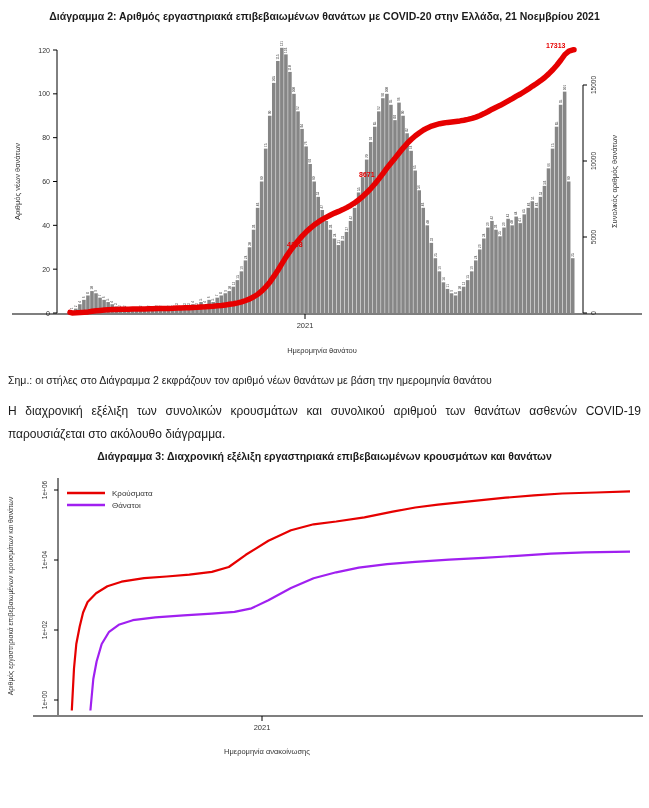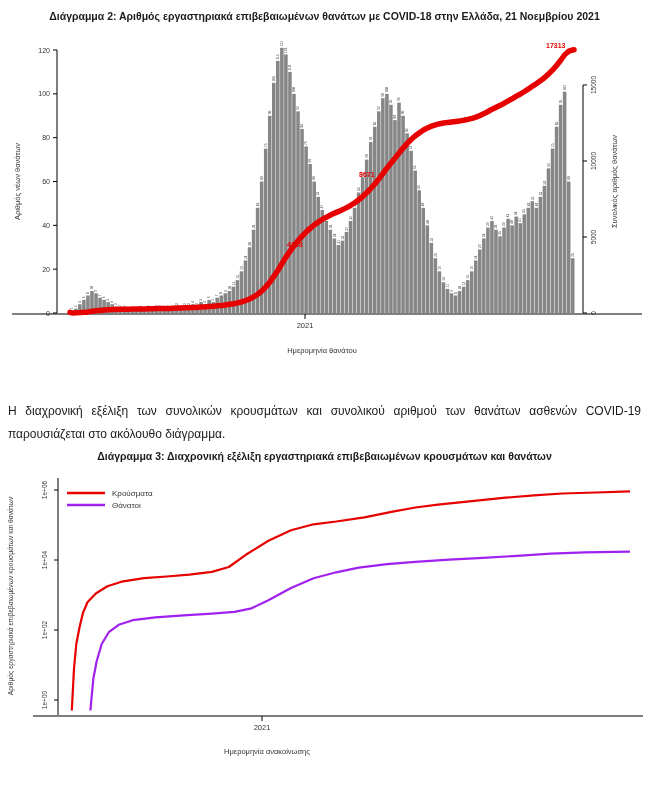--- a/index.html
+++ b/index.html
@@ -9,21 +9,21 @@
   .note{position:absolute;left:8px;font-size:10.5px;color:#1a1a1a;white-space:nowrap;}
   .para{position:absolute;left:8px;right:8px;font-size:12px;line-height:1.9;text-align:justify;color:#1a1a1a;}
   svg{position:absolute;left:0;display:block;}
   svg text{font-family:"Liberation Sans", sans-serif;}
 </style>
 </head>
 <body>
 
 <div class="page">
 
-  <div class="chart-title" style="top:10px;">Διάγραμμα 2: Αριθμός εργαστηριακά επιβεβαιωμένων θανάτων με COVID-18 στην Ελλάδα, 21 Νοεμβρίου 2021</div>
+  <div class="chart-title" style="top:10px;">Διάγραμμα 2: Αριθμός εργαστηριακά επιβεβαιωμένων θανάτων με COVID-20 στην Ελλάδα, 21 Νοεμβρίου 2021</div>
 
   <svg id="chart2-svg" width="649" height="340" viewBox="0 0 649 340" style="top:28px;">
       <g>
         <line x1="57" y1="285" x2="57" y2="22" stroke="#000000" stroke-width="1"></line>
         <line x1="57" y1="285" x2="53" y2="285" stroke="#000000" stroke-width="1"></line>
         <text x="50" y="287.5" font-size="7" text-anchor="end" fill="#333">0</text>
         <line x1="57" y1="241.16666666666666" x2="53" y2="241.16666666666666" stroke="#000000" stroke-width="1"></line>
         <text x="50" y="243.66666666666666" font-size="7" text-anchor="end" fill="#333">20</text>
         <line x1="57" y1="197.33333333333331" x2="53" y2="197.33333333333331" stroke="#000000" stroke-width="1"></line>
         <text x="50" y="199.83333333333331" font-size="7" text-anchor="end" fill="#333">40</text>
@@ -302,20 +302,21 @@
         <text x="569.94" y="152.00" font-size="3.2" fill="#3c3c3c" transform="rotate(-90 569.94 152.00)">60</text>
         <rect x="570.96" y="230.21" width="3.54" height="54.79" fill="#868686"></rect>
         <text x="573.98" y="228.71" font-size="3.2" fill="#3c3c3c" transform="rotate(-90 573.98 228.71)">25</text>
       </g>
       <path d="M70.0 284.4 L72.0 284.9 L76.1 284.8 L80.1 284.6 L84.1 284.3 L88.2 283.9 L92.2 283.3 L96.3 282.8 L100.3 282.4 L104.3 282.1 L108.4 281.8 L112.4 281.6 L116.5 281.5 L120.5 281.3 L124.5 281.2 L128.6 281.2 L132.6 281.1 L136.7 281.1 L140.7 281.0 L144.7 280.9 L148.8 280.8 L152.8 280.8 L156.9 280.6 L160.9 280.5 L164.9 280.5 L169.0 280.4 L173.0 280.3 L177.1 280.1 L181.1 280.0 L185.1 279.8 L189.2 279.7 L193.2 279.4 L197.3 279.3 L201.3 279.0 L205.3 278.8 L209.4 278.5 L213.4 278.2 L217.5 277.8 L221.5 277.4 L225.5 276.9 L229.6 276.3 L233.6 275.7 L237.7 274.9 L241.7 273.8 L245.7 272.5 L249.8 270.9 L253.8 268.8 L257.9 266.2 L261.9 262.9 L265.9 258.8 L270.0 253.9 L274.0 248.2 L278.1 242.0 L282.1 235.4 L286.1 228.9 L290.2 222.9 L294.2 217.5 L298.3 212.5 L302.3 207.9 L306.3 203.8 L310.4 200.1 L314.4 196.8 L318.5 193.9 L322.5 191.3 L326.5 189.1 L330.6 187.0 L334.6 185.1 L338.7 183.4 L342.7 181.6 L346.7 179.6 L350.8 177.3 L354.8 174.7 L358.9 171.7 L362.9 168.3 L366.9 164.5 L371.0 160.3 L375.0 155.7 L379.1 150.6 L383.1 145.3 L387.1 139.9 L391.2 134.7 L395.2 129.9 L399.3 124.7 L403.3 119.8 L407.3 115.3 L411.4 111.3 L415.4 107.7 L419.5 104.7 L423.5 102.0 L427.5 99.9 L431.6 98.1 L435.6 96.8 L439.7 95.7 L443.7 95.0 L447.7 94.4 L451.8 93.9 L455.8 93.4 L459.9 92.9 L463.9 92.2 L467.9 91.4 L472.0 90.4 L476.0 89.1 L480.1 87.5 L484.1 85.6 L488.1 83.5 L492.2 81.2 L496.2 79.2 L500.3 77.3 L504.3 75.1 L508.3 72.8 L512.4 70.6 L516.4 68.2 L520.5 66.0 L524.5 63.5 L528.5 60.9 L532.6 58.1 L536.6 55.5 L540.7 52.6 L544.7 49.5 L548.7 45.9 L552.8 41.8 L556.8 37.2 L560.9 32.0 L564.9 26.5 L568.9 23.2 L573.0 21.8 L574.0 21.8" fill="none" stroke="#e60000" stroke-width="5.5" stroke-linecap="round" stroke-linejoin="round"></path>
       <text x="287" y="219" font-size="7" font-weight="bold" fill="#e60000">4358</text>
       <text x="359" y="149" font-size="7" font-weight="bold" fill="#e60000">8671</text>
       <text x="546" y="20" font-size="7" font-weight="bold" fill="#e60000">17313</text>
     </svg>
 
+  <div class="note" style="top:374px;">Σημ.: οι στήλες στο Διάγραμμα 2 εκφράζουν τον αριθμό νέων θανάτων με βάση την ημερομηνία θανάτου</div>
 
   <div class="para" style="top:400px;">Η διαχρονική εξέλιξη των συνολικών κρουσμάτων και συνολικού αριθμού των θανάτων ασθενών COVID-19 παρουσιάζεται στο ακόλουθο διάγραμμα.</div>
 
   <div class="chart-title" style="top:450px;">Διάγραμμα 3: Διαχρονική εξέλιξη εργαστηριακά επιβεβαιωμένων κρουσμάτων και θανάτων</div>
 
   <svg id="chart3-svg" width="649" height="300" viewBox="0 0 649 300" style="top:466px;">
       <g>
         <line x1="58" y1="12" x2="58" y2="249" stroke="#000" stroke-width="1"></line>
         <line x1="58" y1="234" x2="54" y2="234" stroke="#000" stroke-width="1"></line>
         <text x="47" y="234" font-size="6.5" text-anchor="middle" fill="#333" transform="rotate(-90 47 234)">1e+00</text>

